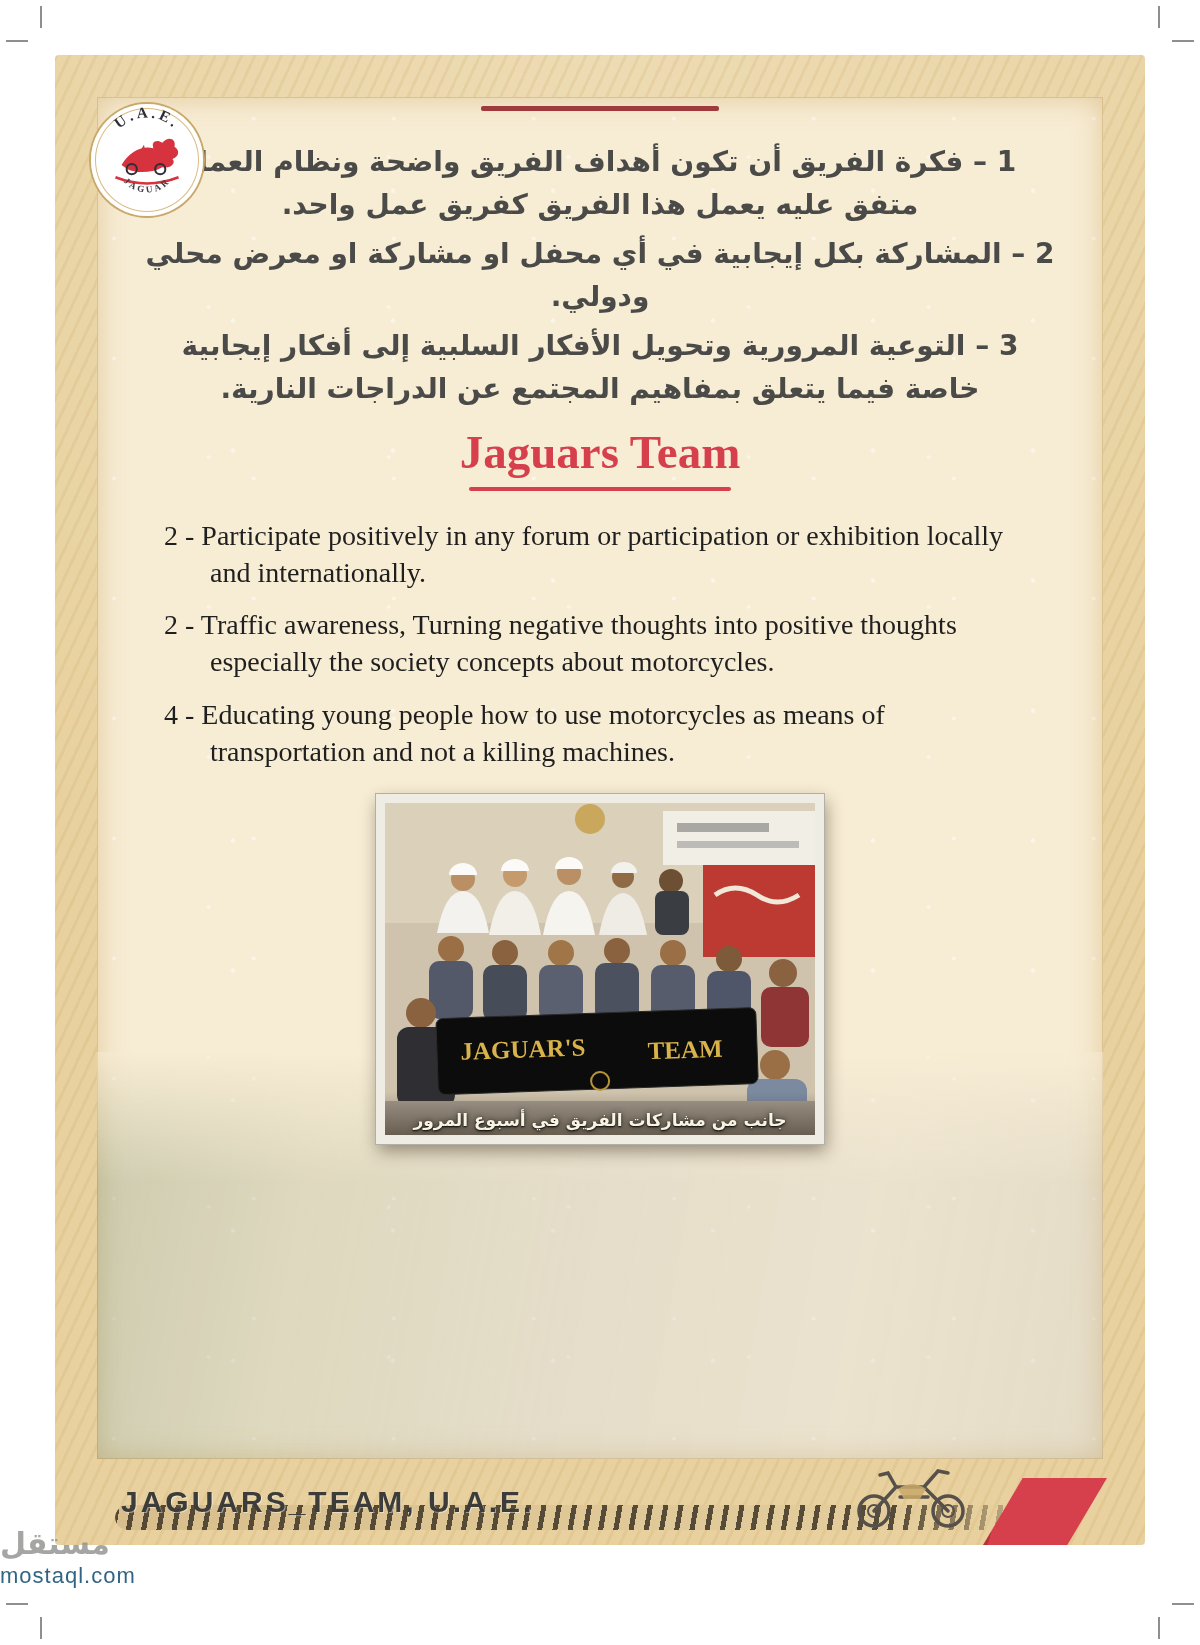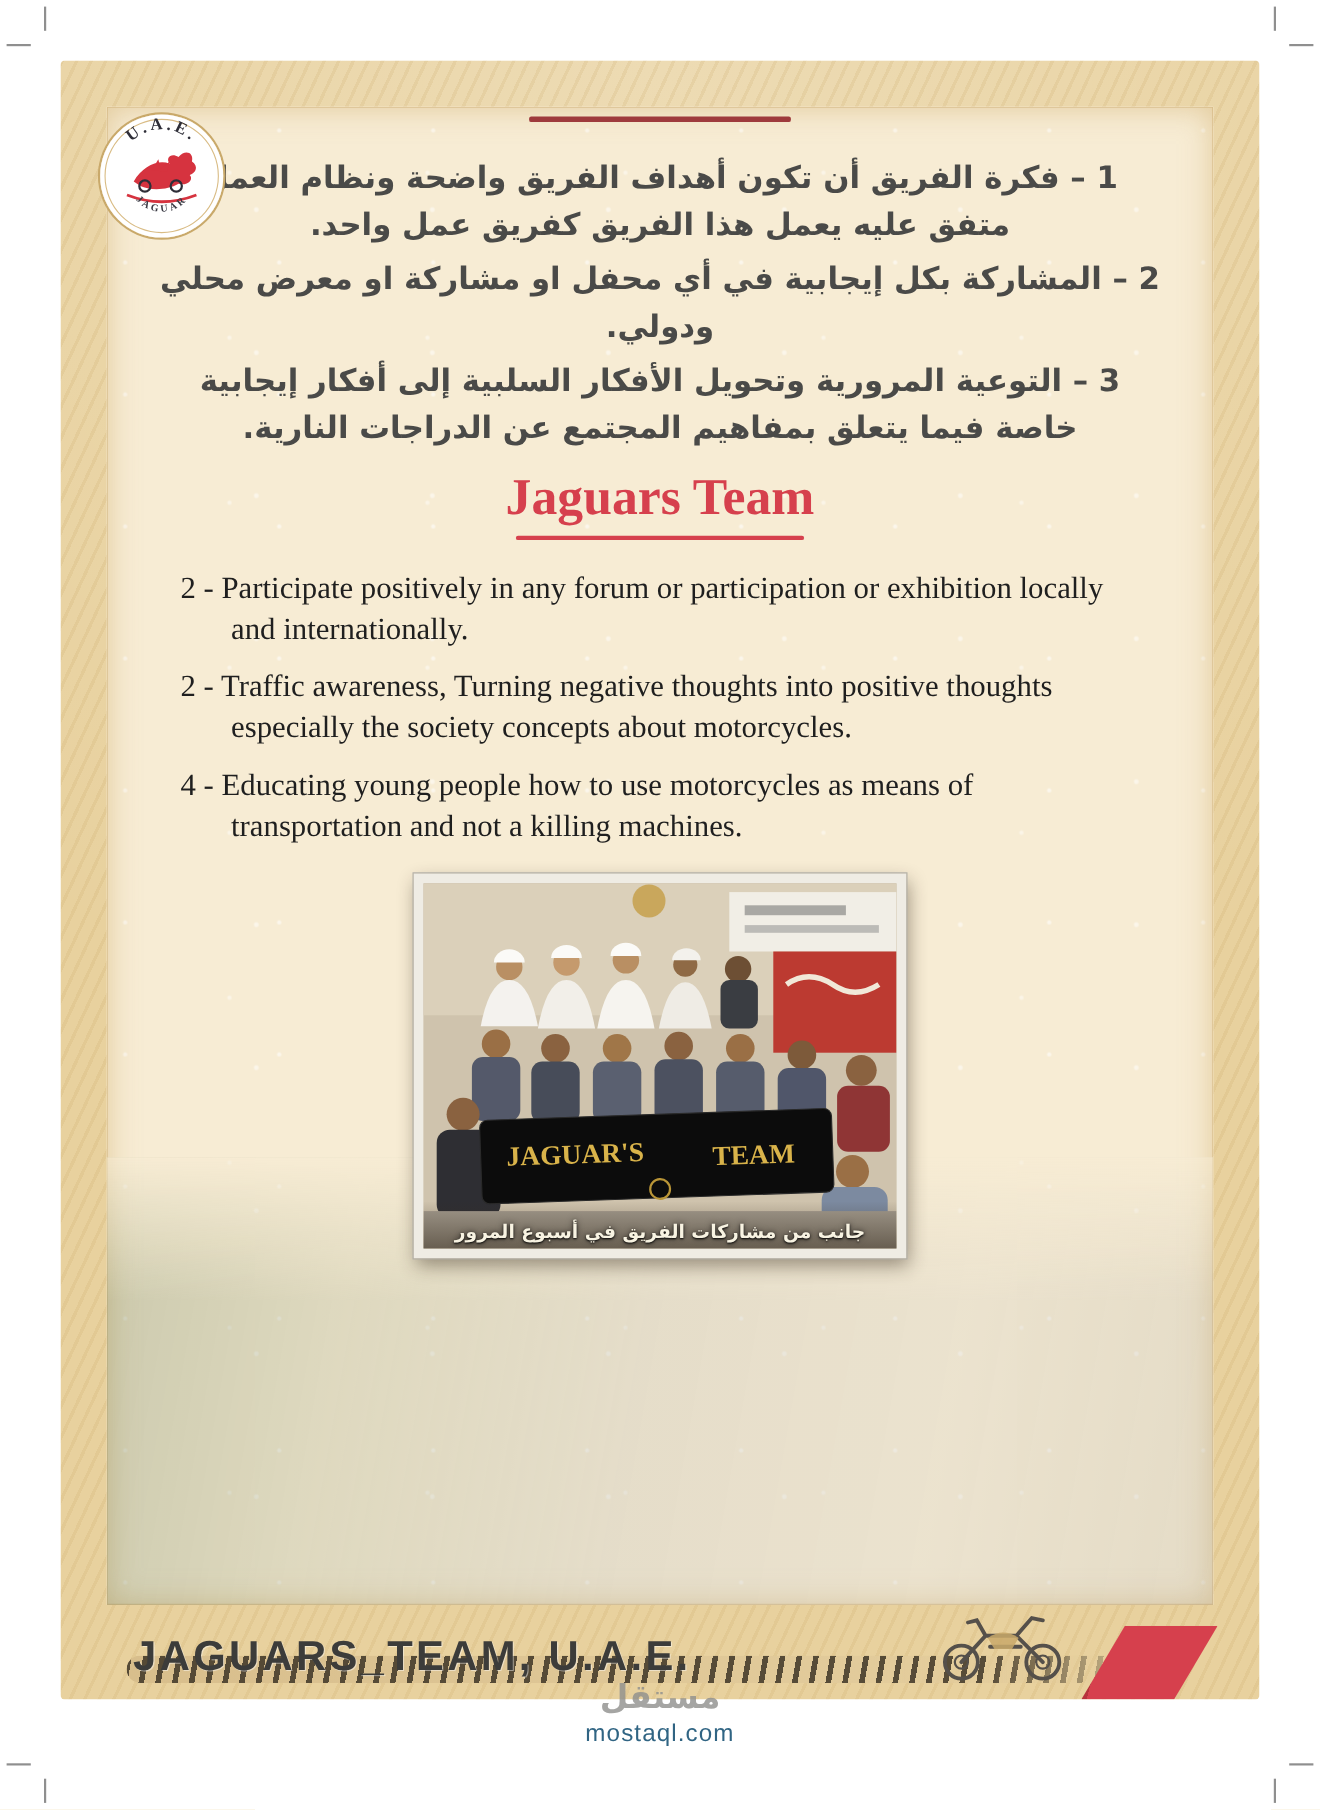--- a/index.html
+++ b/index.html
@@ -68,35 +68,35 @@
   .photo-wrap svg{display:block;width:100%;height:100%;}
   .photo-caption{position:absolute;left:0;right:0;bottom:0;direction:rtl;text-align:center;
     font-family:"DejaVu Sans",sans-serif;font-weight:bold;font-size:17px;color:#f8f3e2;
     padding:18px 0 5px;background:linear-gradient(rgba(55,44,30,0), rgba(55,44,30,.55));
     text-shadow:0 1px 2px #000,0 0 6px rgba(0,0,0,.6);}
 
   
   .footer{position:absolute;left:0;right:0;bottom:0;height:110px;}
   .team-name{position:absolute;left:66px;top:50px;z-index:2;
     font-family:"Liberation Sans","DejaVu Sans",sans-serif;font-weight:bold;
-    font-size:38px;letter-spacing:3px;color:#3c3c3a;
+    font-size:30px;letter-spacing:3px;color:#3c3c3a;
     text-shadow:1px 1px 0 rgba(255,255,255,.45);}
   .tread-band{position:absolute;left:60px;top:70px;width:952px;height:25px;border-radius:13px;z-index:1;
     background:
       repeating-linear-gradient(100deg, rgba(62,53,38,.85) 0 5px, rgba(62,53,38,0) 5px 15px),
       linear-gradient(90deg,#d8be8c,#e2cb9b 70%, rgba(226,203,155,.25));
     -webkit-mask-image:linear-gradient(90deg,#000 82%, transparent 99%);
             mask-image:linear-gradient(90deg,#000 82%, transparent 99%);}
   .moto{position:absolute;left:795px;top:18px;width:125px;height:80px;z-index:3;}
   .red-corner{position:absolute;left:928px;top:43px;width:124px;height:67px;z-index:2;
     background:linear-gradient(105deg,#b7333c 0 16%, #d6404d 16%);
     clip-path:polygon(32% 0, 100% 0, 68% 100%, 0 100%);}
 
   
-  .watermark{position:absolute;left:0;right:0;top:1526px;text-align:center;z-index:5;}
+  .watermark{position:absolute;left:0;right:0;top:1526px;z-index:5;}
   .wm-ar{font-family:"DejaVu Sans",sans-serif;font-weight:bold;font-size:30px;color:#8f8f8d;opacity:.8;}
   .wm-domain{font-family:"Liberation Sans","DejaVu Sans",sans-serif;font-size:22px;
              color:#0c4a6e;letter-spacing:1px;opacity:.85;margin-top:2px;}
 </style>
 </head>
 <body>
 
 <div class="page">
 
   <div class="crop" style="left:40px;top:6px;width:2px;height:22px;"></div>

